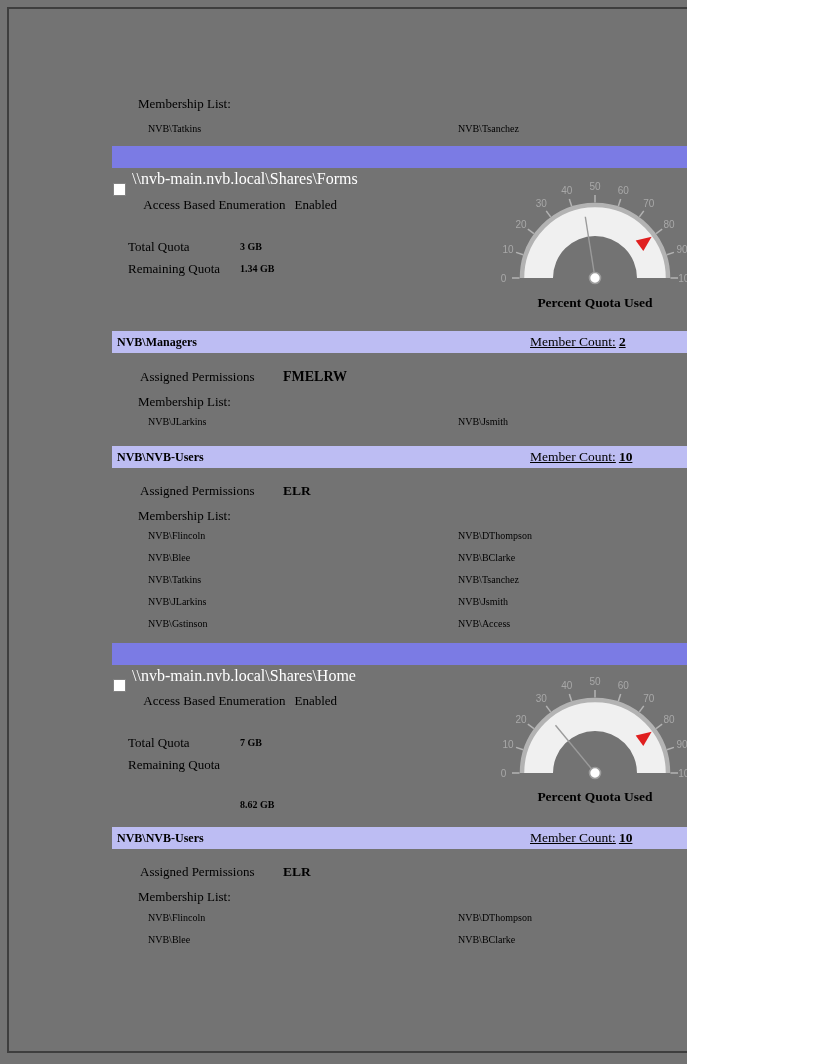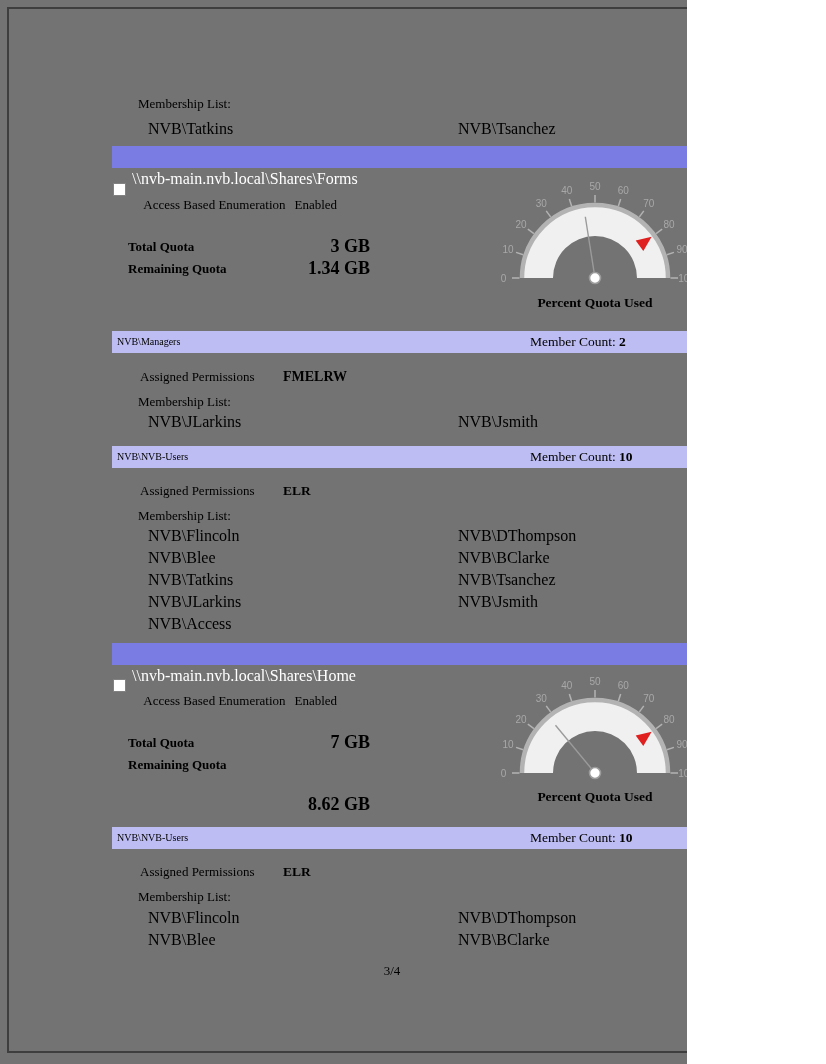--- a/index.html
+++ b/index.html
@@ -6,37 +6,37 @@
   .page {
     position:relative; width:687px; height:1064px; background:#737373;
     font-family:"Liberation Serif", serif; color:#000; overflow:hidden;
   }
   .page-border {
     position:absolute; left:7px; top:7px; width:809px; height:1046px;
     border:2px solid #3e3e3e; box-sizing:border-box;
   }
   .txt { position:absolute; font-size:13px; line-height:15px; white-space:pre; }
   .b { font-weight:bold; }
-  .qlabel { left:128px;font-weight:bold; }
-  .qv { left:240px; width:130px; text-align:right; font-weight:bold; font-size:18px; }
+  .qlabel { left:128px; }
+  .qv { left:240px; width:130px; font-weight:bold; font-size:10px; }
   .share-header {
     position:absolute; left:112px; width:615px; height:22px; background:#7b7be4;
     color:#ffffff; font-size:16px; line-height:22px; padding-left:4px; box-sizing:border-box;
     white-space:pre;
   }
   .group-bar {
     position:absolute; left:112px; width:615px; height:22px; background:#bdbdf3;
     font-size:13.5px; line-height:22px;
   }
-  .group-name { position:absolute; left:5px; top:0; font-weight:normal; font-size:10px; white-space:pre; }
-  .member-count { position:absolute; left:418px; top:0; white-space:pre; }
+  .group-name { position:absolute; left:5px; top:0; font-weight:bold; font-size:12px; white-space:pre; }
+  .member-count { position:absolute; left:418px; top:0; white-space:pre;text-decoration:underline; }
   .member-count .b { margin-left:3px; }
   .members {
     position:absolute; display:grid; grid-template-columns:310px auto;
-    grid-auto-rows:22px; font-size:16px;
+    grid-auto-rows:22px; font-size:10px;
   }
   .member { white-space:pre; line-height:15px; }
   .checkbox {
     position:absolute; width:13px; height:13px; background:#fff;
     border:1px solid #828282; box-sizing:border-box;
   }
   .abe-state { margin-left:9px; }
   .gauge { position:absolute; overflow:visible; }
   .gauge-title {
     position:absolute; left:495px; width:200px; text-align:center;
@@ -122,20 +122,21 @@
   <div class="txt" style="left:138px; top:508px">Membership List:</div>
   <div class="members" style="left:148px; top:528px">
       <div class="member">NVB\Flincoln</div>
       <div class="member">NVB\DThompson</div>
       <div class="member">NVB\Blee</div>
       <div class="member">NVB\BClarke</div>
       <div class="member">NVB\Tatkins</div>
       <div class="member">NVB\Tsanchez</div>
       <div class="member">NVB\JLarkins</div>
       <div class="member">NVB\Jsmith</div>
+      <div class="member">NVB\Gstinson</div>
       <div class="member">NVB\Access</div>
     </div>
 
   <div class="share-header" style="top:643px">
     <span>\\nvb-main.nvb.local\Shares\Home</span>
   </div>
 
   <div class="checkbox" style="left:113px; top:679px"></div>
   <div class="txt" style="left:131px; top:678px">
     <span>Access Based Enumeration</span><span class="abe-state">Enabled</span>
@@ -184,14 +185,13 @@
   <div class="txt" style="left:140px; top:864px">Assigned Permissions</div>
   <div class="txt b" style="left:283px; top:864px; font-size:13.5px">ELR</div>
   <div class="txt" style="left:138px; top:889px">Membership List:</div>
   <div class="members" style="left:148px; top:910px">
       <div class="member">NVB\Flincoln</div>
       <div class="member">NVB\DThompson</div>
       <div class="member">NVB\Blee</div>
       <div class="member">NVB\BClarke</div>
     </div>
 
-  <div class="page-number" style="top:963px">3/4</div>
 </div>
 
 </body></html>

